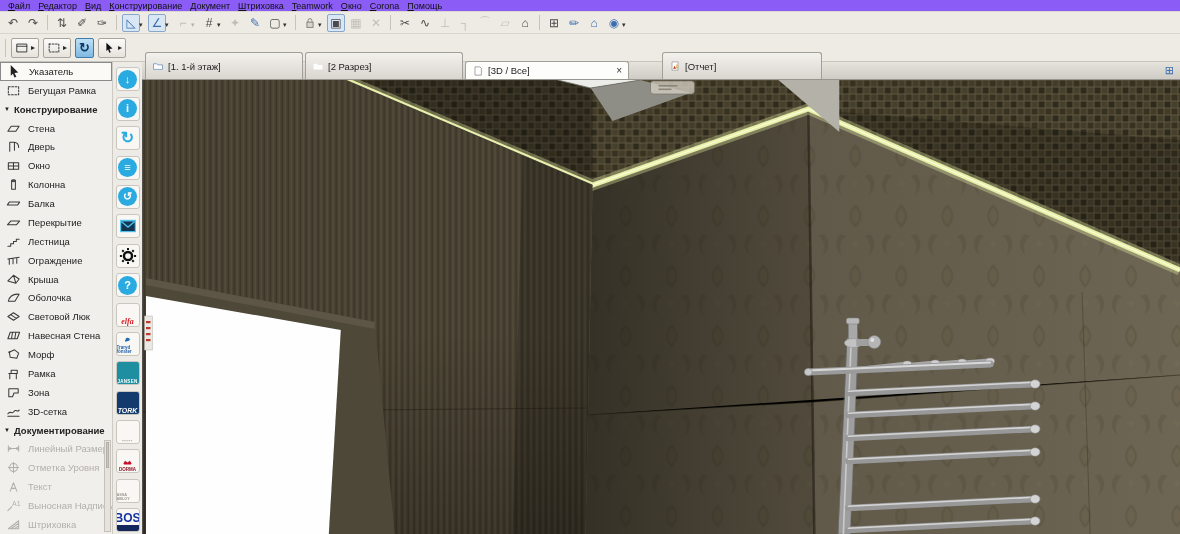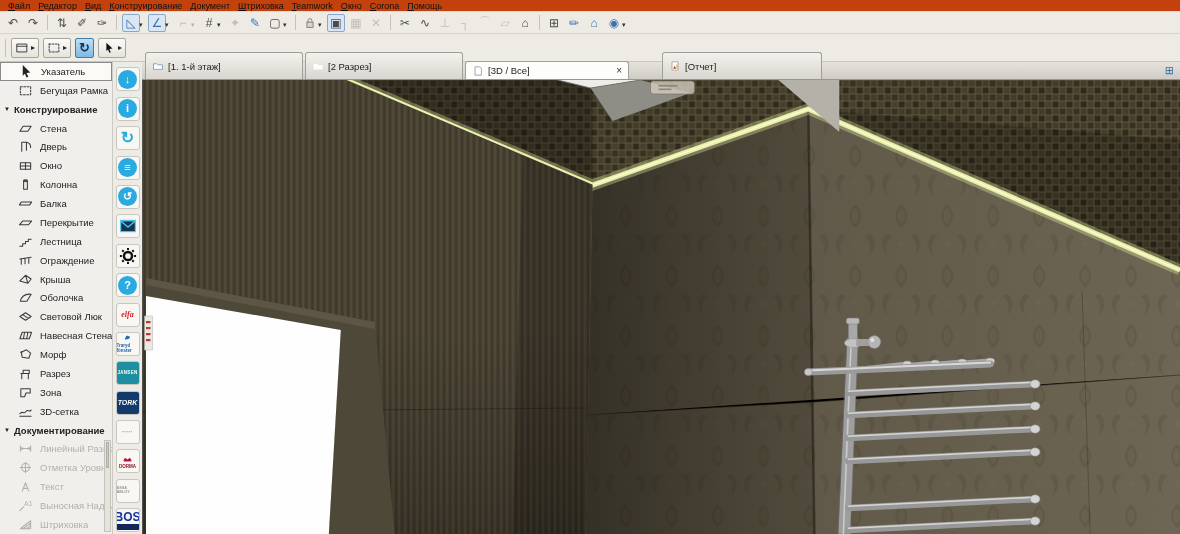--- a/index.html
+++ b/index.html
@@ -1,57 +1,57 @@
 <!DOCTYPE html>
 <html><head>
 <meta charset="utf-8">
 <style>
   html,body{margin:0;padding:0;width:1180px;height:534px;overflow:hidden;
     font-family:"Liberation Sans",sans-serif;background:#ece9e3;-webkit-font-smoothing:antialiased;}
   *{box-sizing:border-box;}
   
   .menubar{height:12px;display:flex;align-items:center;padding-left:4px;font-size:9px;color:#111;
-    background:#c2410c;border-bottom:1px solid #dcd9d2;}
+    background:#8b5cf6;border-bottom:1px solid #dcd9d2;}
   .menu-item{padding:0 4px;white-space:nowrap;cursor:default;}
   .menu-item::first-letter{text-decoration:underline;}
   .toolbar1{height:22px;display:flex;align-items:center;padding-left:3px;background:#eeebe5;border-bottom:1px solid #d8d5ce;}
   .t-btn{width:18px;height:18px;display:flex;align-items:center;justify-content:center;
     font-size:12px;color:#4a4a4a;border:1px solid transparent;border-radius:2px;margin:0 1px;}
   .t-btn.pressed{background:#d9e7f5;border-color:#89a8c9;}
   .t-btn.dis{color:#b6b3ac;opacity:.8;}
   .t-sep{width:1px;height:15px;background:#c6c3bc;margin:0 4px;}
   .dd{font-size:7px;color:#333;margin:4px 1px 0 -2px;width:7px;display:inline-block;}
   .dd.dis{color:#b6b3ac;}
   .toolbar2{height:28px;display:flex;align-items:center;padding:0 4px;background:#eeebe5;border-bottom:1px solid #c8c5be;}
   .t2-btn{height:20px;display:flex;align-items:center;justify-content:center;margin-right:4px;padding:0 3px;
     border:1px solid #a8a59e;border-radius:2px;background:linear-gradient(#fcfbf9,#e6e3dc);font-size:11px;color:#222;}
   .t2-btn .dd2{font-size:8px;margin-left:2px;color:#222;}
   .t2-btn.active{background:linear-gradient(#bfe0f5,#7fb9e2);border-color:#3f7cab;color:#0d3a63;font-weight:bold;}
   .t2-sep{width:1px;height:18px;background:#c6c3bc;margin:0 5px 0 1px;}
   
   .app{display:flex;height:472px;}
   .leftpane{width:142px;display:flex;height:472px;background:#efedе8;}
   .toolbox{width:113px;background:#f1efeb;border-right:1px solid #cdcac3;font-size:9.5px;color:#222;position:relative;overflow:hidden;}
-  .tb-row{height:18.88px;display:flex;align-items:center;padding-left:18px;cursor:default;}
+  .tb-row{height:18.88px;display:flex;align-items:center;padding-left:6px;cursor:default;}
   .tb-row .lbl{white-space:nowrap;}
   .tb-row svg{width:15px;height:15px;margin-right:7px;flex:0 0 15px;}
   .tb-row.sel{border:1px solid #8a8a8a;background:#fbfaf7;}
   .tb-row.hdr{font-weight:bold;padding-left:4px;}
   .tb-row.hdr .tri{font-size:6px;margin-right:4px;}
   .tb-row.dis{color:#b2b0ab;}
   .tb-row.dis svg{opacity:.35;}
   .tb-scroll{position:absolute;right:1px;top:378px;width:7px;height:92px;background:#e6e3dd;border:1px solid #c4c1ba;}
   .tb-scroll .thumb{margin:1px;height:26px;background:#cbc8c1;border:1px solid #b2afa8;}
   .iconstrip{width:29px;background:#edebe6;display:flex;flex-direction:column;align-items:center;}
   .side-btn{width:24px;height:24px;margin-top:5.4px;background:#f8f7f4;border:1px solid #c9c6bf;border-radius:3px;
     display:flex;align-items:center;justify-content:center;overflow:hidden;flex-direction:column;}
   .badge{width:19px;height:19px;border-radius:50%;background:#29abe2;color:#fff;font-weight:bold;
     display:flex;align-items:center;justify-content:center;font-size:11px;line-height:1;}
   .glyph-btn{font-size:16px;font-weight:bold;color:#29abe2;line-height:1;}
-  .logo{width:100%;height:100%;display:flex;flex-direction:column;align-items:center;justify-content:center;line-height:1;}
+  .logo{width:100%;height:100%;display:flex;flex-direction:column;align-items:center;justify-content:flex-end;line-height:1;}
   .logo.elfa{color:#d61f26;font-weight:bold;font-style:italic;font-size:8px;font-family:"Liberation Serif",serif;}
   .logo.traryd{font-size:4.5px;color:#1f5fa8;font-weight:bold;}
   .logo.jansen{background:#1d8fa0;color:#fff;font-size:4.5px;font-weight:bold;letter-spacing:.3px;}
   .logo.tork{background:#123a6d;color:#fff;font-style:italic;font-weight:bold;font-size:7px;}
   .logo.grayb{color:#b5b2ac;font-size:4.5px;letter-spacing:.5px;}
   .logo.dorma{color:#8a1620;font-size:4.5px;font-weight:bold;}
   .logo.assa{color:#9a978f;font-size:3.8px;font-weight:bold;}
   .logo.bos{color:#1433a0;font-weight:bold;font-size:12px;}
   .logo.bos .bar{width:100%;height:6px;background:#13265c;margin-top:1px;}
   
@@ -251,21 +251,21 @@
           <svg viewBox="0 0 16 16">
             <path d="M3.5 5.5 L9 3 L13.5 6.5 L11.5 12 L4.5 11 Z" stroke="#3a3a3a" fill="none" stroke-width="1.1" stroke-linecap="round" stroke-linejoin="round"></path>
             <circle cx="3.5" cy="5.5" r="1" fill="#3a3a3a"></circle>
           </svg>
           <span class="lbl">Морф</span>
         </div>
         <div class="tb-row">
           <svg viewBox="0 0 16 16">
             <path d="M4 13.5 V8 M11 13.5 V8 M3 8 H12 V4.5 H5.5 V8" stroke="#3a3a3a" fill="none" stroke-width="1.1" stroke-linecap="round" stroke-linejoin="round"></path>
           </svg>
-          <span class="lbl">Разрез</span>
+          <span class="lbl">Рамка</span>
         </div>
         <div class="tb-row">
           <svg viewBox="0 0 16 16">
             <path d="M3 12.5 V4 H13 V8.5 H8.5 L7 12.5 Z" stroke="#3a3a3a" fill="none" stroke-width="1.1" stroke-linecap="round" stroke-linejoin="round"></path>
           </svg>
           <span class="lbl">Зона</span>
         </div>
         <div class="tb-row">
           <svg viewBox="0 0 16 16">
             <path d="M2 10.5 C4.5 6.5 6.5 11.5 8.5 8 C10.5 5 12 9.5 14 6.5 M2 13 H14" stroke="#3a3a3a" fill="none" stroke-width="1.1" stroke-linecap="round" stroke-linejoin="round"></path>

